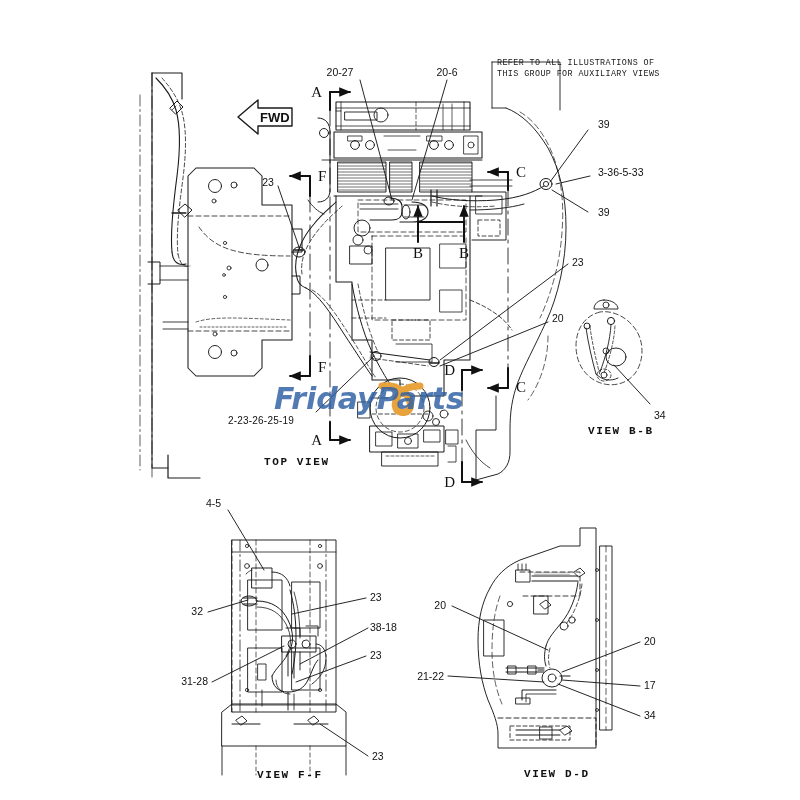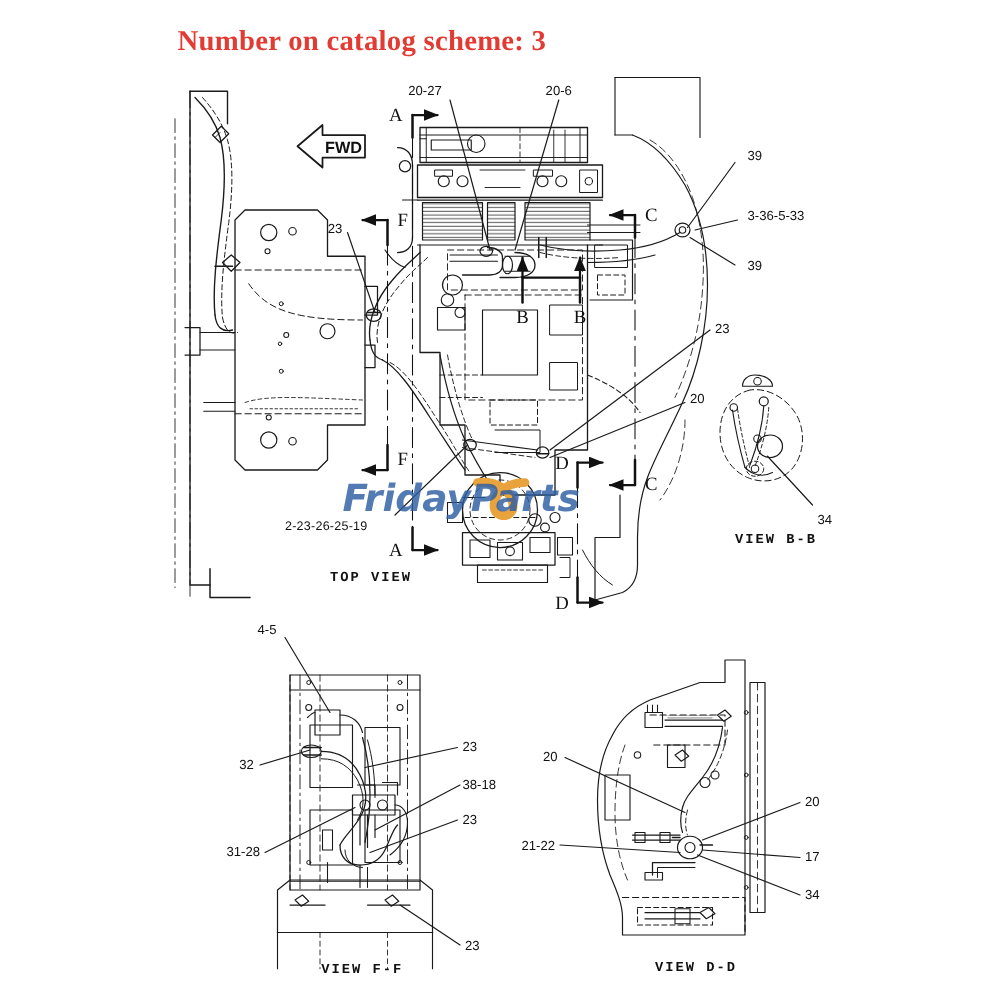--- a/index.html
+++ b/index.html
@@ -86,22 +86,23 @@
     font-size: 10px;
     fill: #111;
     letter-spacing: 0.2px;
   }
 </style>
 </head>
 <body>
 
 <div id="page">
 
-  <div id="title">Number on catalog scheme: 3</div>
-
+
+  <div id="note">REFER TO ALL ILLUSTRATIONS OF
+THIS GROUP FOR AUXILIARY VIEWS</div>
 
   <svg class="dw" width="800" height="800" viewBox="0 0 800 800">
 
     <defs>
       <pattern id="fins" width="4" height="3" patternUnits="userSpaceOnUse">
         <line x1="0" y1="1" x2="4" y2="1" stroke="#333" stroke-width="0.7"></line>
       </pattern>
       <pattern id="fins2" width="3" height="2.4" patternUnits="userSpaceOnUse">
         <line x1="0" y1="0.8" x2="3" y2="0.8" stroke="#444" stroke-width="0.6"></line>
       </pattern>

